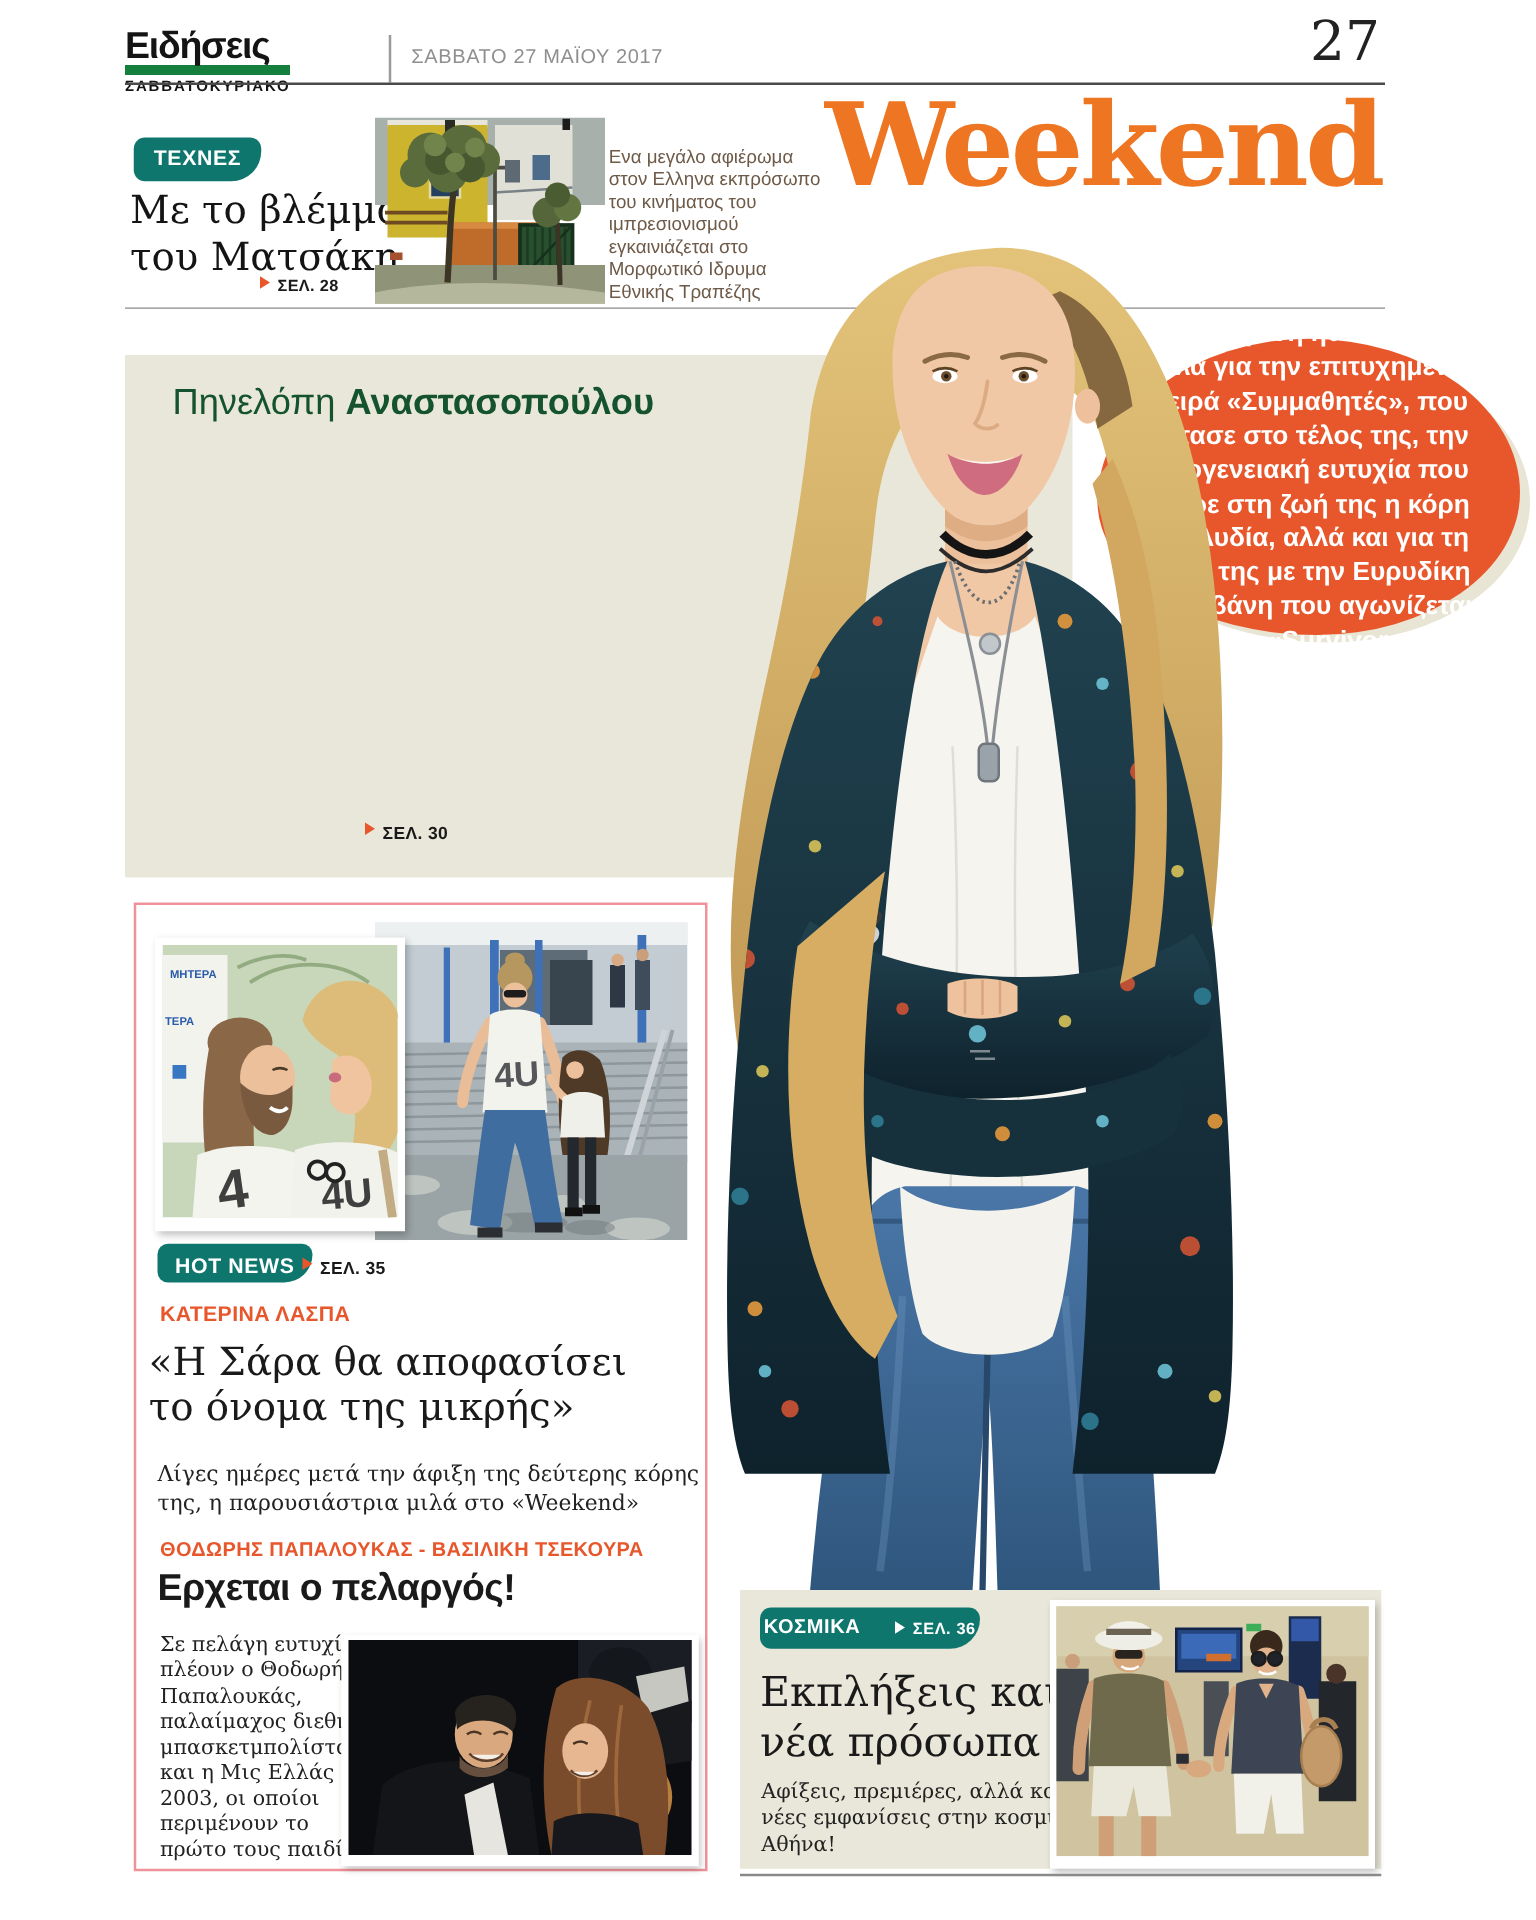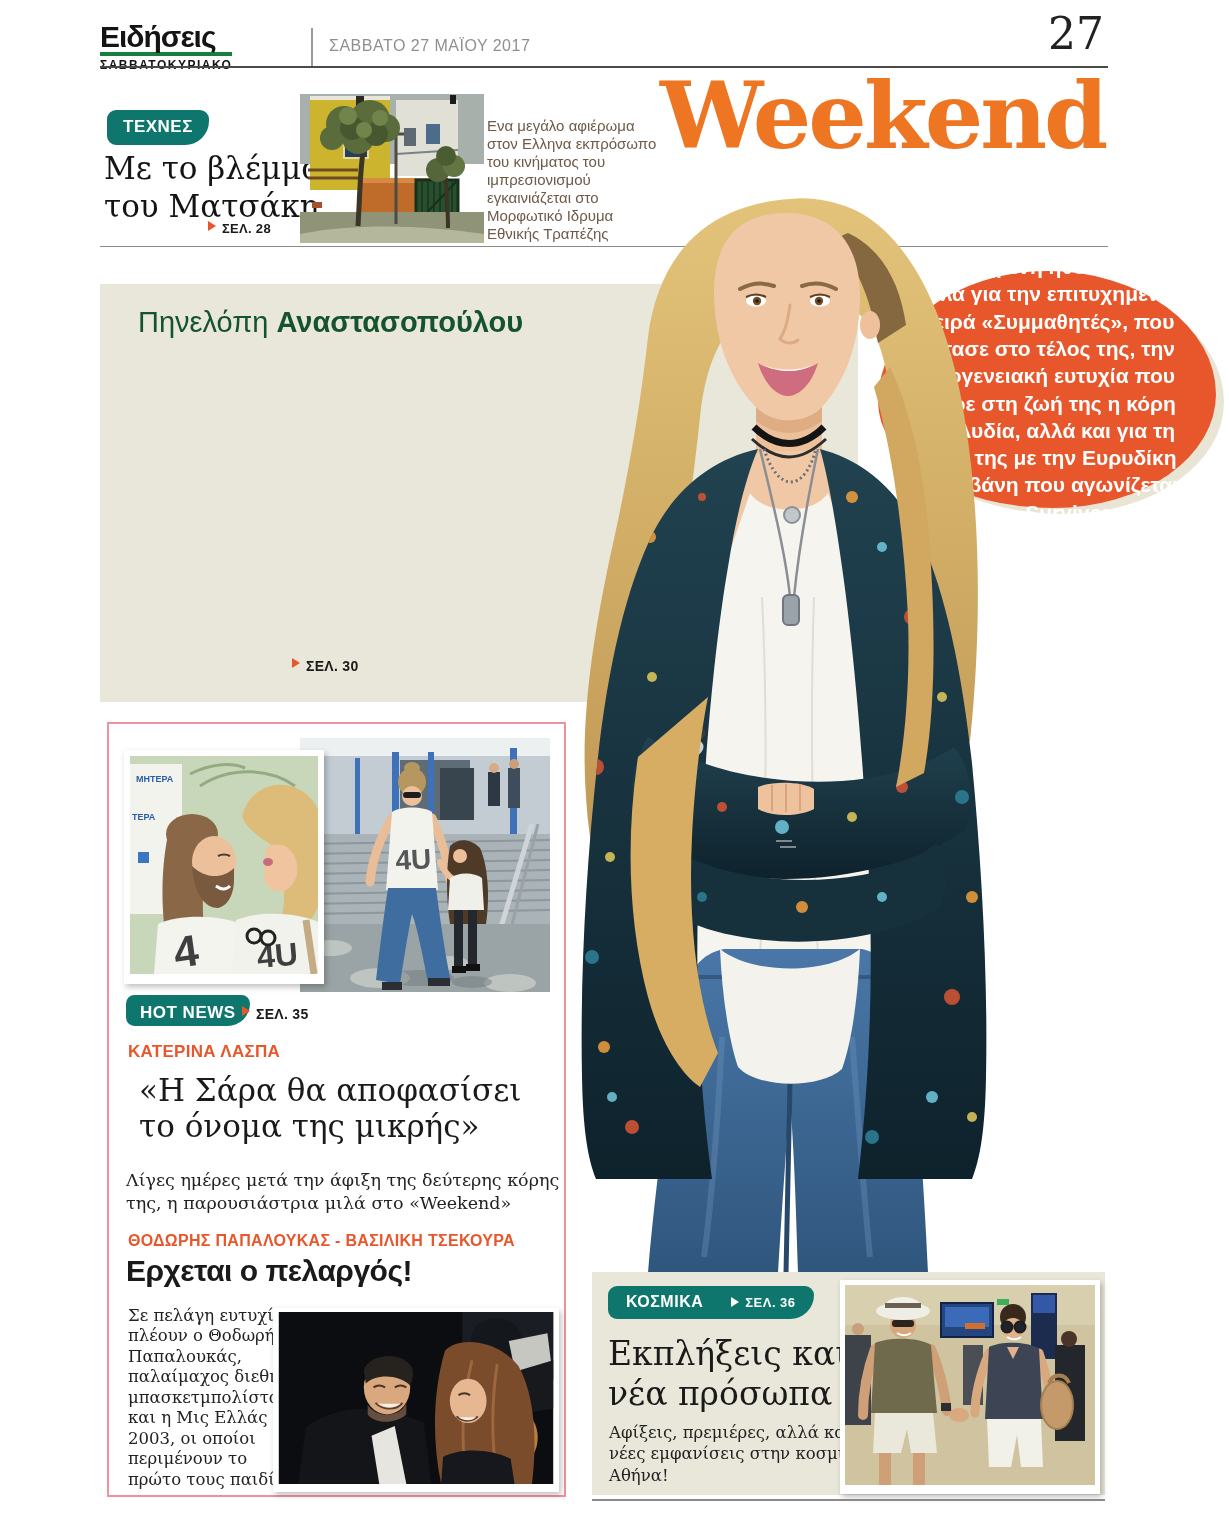--- a/index.html
+++ b/index.html
@@ -16,21 +16,21 @@
   .pageref{font-weight:bold;font-size:13px;color:#1a1a1a;display:flex;align-items:flex-start;letter-spacing:.3px;}
   .kicker{color:#e8572b;font-weight:bold;letter-spacing:.3px;}
   .photoframe{background:#fff;box-shadow:2px 3px 6px rgba(0,0,0,.25);}
 </style>
 </head>
 <body>
 
 <div id="page">
 
   <div class="abs" style="left:100px;top:22px;">
-    <div style="font-weight:bold;font-size:30px;letter-spacing:-1px;color:#141414;border-bottom:4px solid #15803d;padding-bottom:0;line-height:1;">Ειδήσεις</div>
+    <div style="font-weight:bold;font-size:30px;letter-spacing:-1px;color:#141414;border-bottom:8px solid #15803d;padding-bottom:0;line-height:1;">Ειδήσεις</div>
     <div style="font-weight:bold;font-size:12px;letter-spacing:1.5px;color:#141414;margin-top:2px;">ΣΑΒΒΑΤΟΚΥΡΙΑΚΟ</div>
   </div>
   <div class="abs" style="left:311px;top:28px;height:38px;border-left:2px solid #9a9a9a;"></div>
   <div class="abs" style="left:329px;top:37px;font-size:16px;color:#8f8f8f;letter-spacing:.5px;">ΣΑΒΒΑΤΟ 27 ΜΑΪΟΥ 2017</div>
   <div class="abs serif" style="left:1048px;top:8px;font-size:44px;color:#222;">27</div>
   <div class="abs" style="left:100px;top:66px;width:1008px;height:2px;background:#4a4a4a;"></div>
 
   <div class="abs badge" style="left:107px;top:110px;padding:7px 16px 8px;font-size:17px;letter-spacing:.5px;">ΤΕΧΝΕΣ</div>
   <div class="abs serif pre" style="left:104px;top:150px;font-size:31px;line-height:1.22;color:#141414;">Με το βλέμμα
 του Ματσάκη</div>
@@ -307,21 +307,21 @@
       </svg>
     </div>
 
     <div class="abs badge" style="left:17px;top:271px;padding:8px 14px 3px;font-size:17px;letter-spacing:.5px;">HOT NEWS</div>
     <div class="abs pageref" style="left:133px;top:282px;font-size:14px;">
       <span class="tri"></span>
       <span>ΣΕΛ. 35</span>
     </div>
 
     <div class="abs kicker" style="left:19px;top:318px;font-size:17px;">ΚΑΤΕΡΙΝΑ ΛΑΣΠΑ</div>
-    <div class="abs serif pre" style="left:30px;top:348px;font-size:31px;line-height:1.17;color:#1a1a1a;">«Η Σάρα θα αποφασίσει
+    <div class="abs serif pre" style="left:10px;top:348px;font-size:31px;line-height:1.17;color:#1a1a1a;">«Η Σάρα θα αποφασίσει
 το όνομα της μικρής»</div>
     <div class="abs serif pre" style="left:17px;top:445px;font-size:17.5px;line-height:1.3;color:#222;">Λίγες ημέρες μετά την άφιξη της δεύτερης κόρης
 της, η παρουσιάστρια μιλά στο «Weekend»</div>
 
     <div class="abs kicker" style="left:19px;top:508px;font-size:16px;">ΘΟΔΩΡΗΣ ΠΑΠΑΛΟΥΚΑΣ - ΒΑΣΙΛΙΚΗ ΤΣΕΚΟΥΡΑ</div>
     <div class="abs" style="left:17px;top:530px;font-size:30px;font-weight:bold;letter-spacing:-.5px;color:#1a1a1a;">Ερχεται ο πελαργός!</div>
     <div class="abs serif pre" style="left:19px;top:582px;font-size:16.5px;line-height:1.24;color:#222;">Σε πελάγη ευτυχίας
 πλέουν ο Θοδωρής
 Παπαλουκάς,
 παλαίμαχος διεθνής
@@ -357,21 +357,21 @@
         <ellipse cx="196" cy="92" rx="19" ry="23" fill="#e6b790"></ellipse>
         <path d="M184 108 C190 114 200 114 206 108" stroke="#5a3f2e" stroke-width="2" fill="none"></path>
         <path d="M186 109 C192 113 200 113 204 109 Z" fill="#f4efe8"></path>
         <path d="M186 86 Q192 82 198 86" stroke="#4a3524" stroke-width="2" fill="none"></path>
         <path d="M170 150 C190 140 220 142 240 152 L244 178 L168 178 Z" fill="#16181d"></path>
       </svg>
     </div>
   </div>
 
   <div class="abs" style="left:592px;top:1272px;width:513px;height:223px;background:#e9e7d9;z-index:5;">
-    <div class="abs badge" style="left:16px;top:14px;padding:7px 18px 8px;font-size:16px;letter-spacing:.5px;">
+    <div class="abs badge" style="left:16px;top:14px;padding:7px 3px 8px;font-size:16px;letter-spacing:.5px;">
       <span>ΚΟΣΜΙΚΑ</span>
       <span class="tri white" style="margin-left:28px;"></span>
       <span style="font-size:13px;">ΣΕΛ. 36</span>
     </div>
     <div class="abs serif pre" style="left:16px;top:62px;font-size:33px;line-height:1.2;color:#1a1a1a;">Εκπλήξεις και
 νέα πρόσωπα</div>
     <div class="abs serif pre" style="left:17px;top:150px;font-size:16.5px;line-height:1.3;color:#222;">Αφίξεις, πρεμιέρες, αλλά και
 νέες εμφανίσεις στην κοσμική
 Αθήνα!</div>
 

